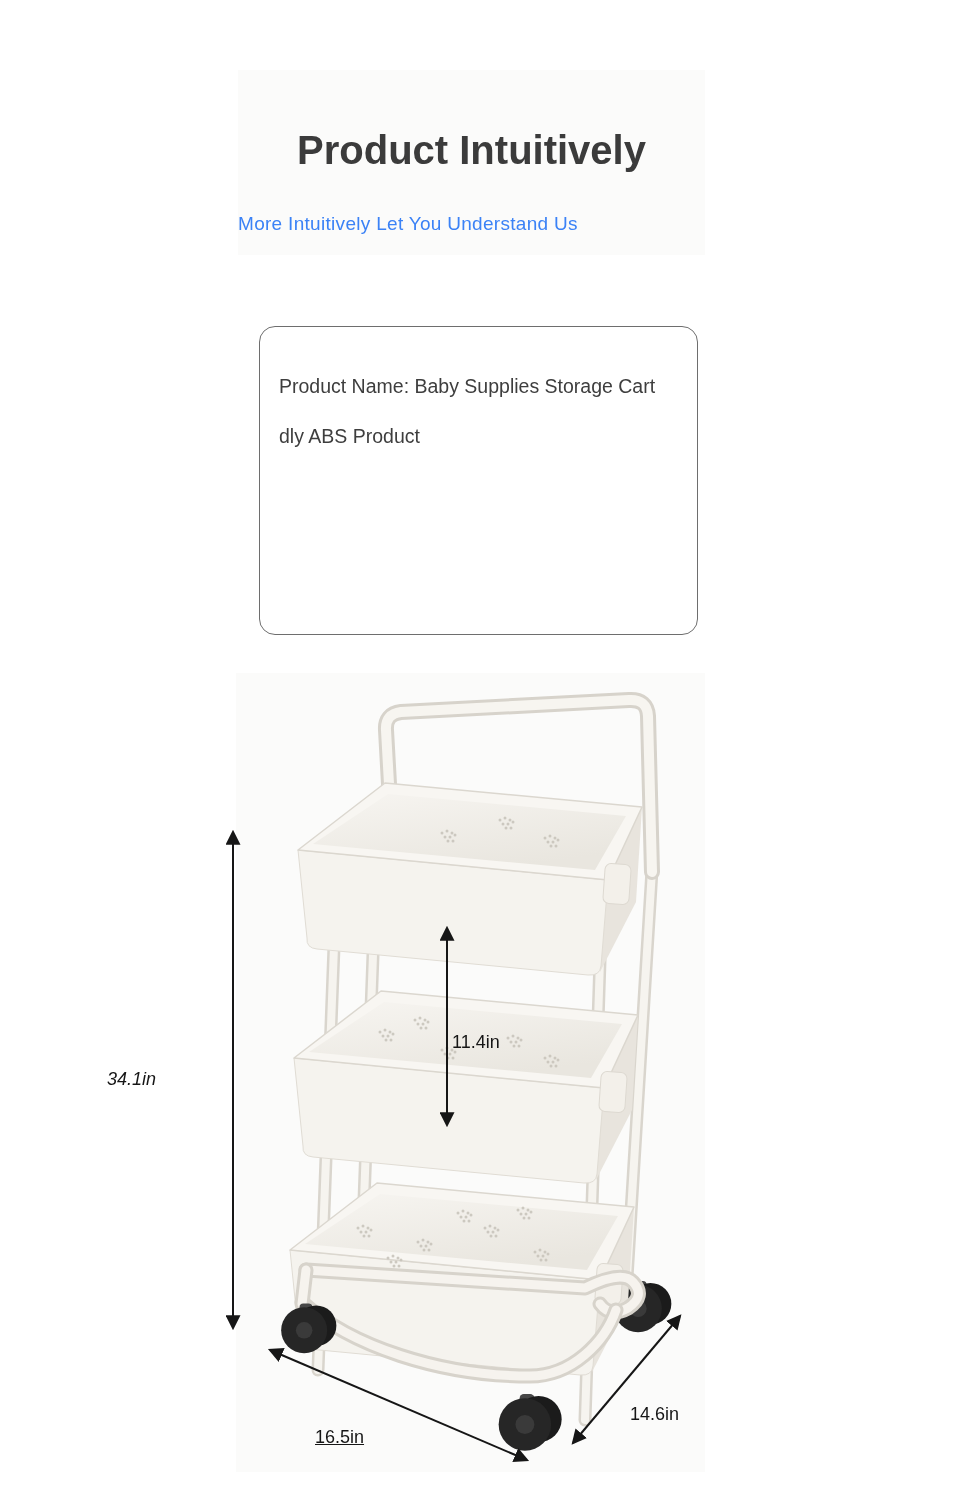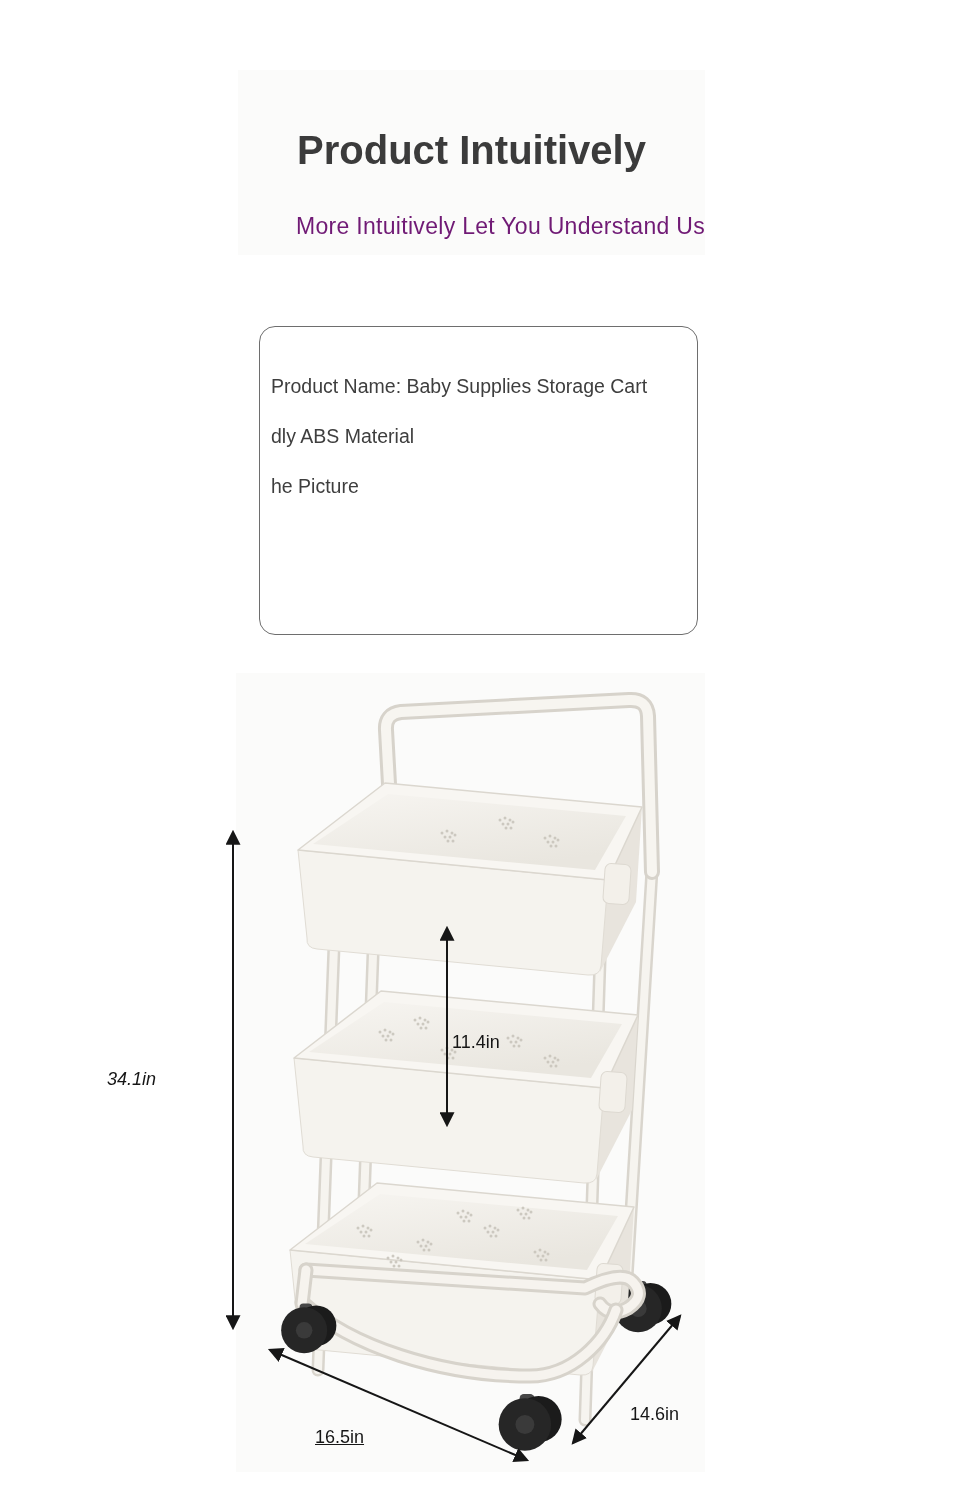--- a/index.html
+++ b/index.html
@@ -12,28 +12,28 @@
   #photo-block-top{left:238px;top:70px;width:467px;height:185px;}
   #photo-block-bottom{left:236px;top:673px;width:469px;height:799px;}
 
   .page-title{
     position:absolute;left:238px;top:128px;width:467px;
     text-align:center;font-size:40px;font-weight:bold;color:#3b3b3b;
     white-space:nowrap;letter-spacing:0px;
   }
   .page-subtitle{
     position:absolute;left:238px;top:213px;width:467px;
-    text-align:right;font-size:23px;color:#701a75;
+    text-align:left;font-size:19px;color:#3b82f6;
     white-space:nowrap;letter-spacing:0.3px;
   }
 
   .spec-box{
     position:absolute;left:259px;top:326px;width:439px;height:309px;
     box-sizing:border-box;border:1.5px solid #6e6e6e;border-radius:16px;
-    padding:48px 0 0 11px;
+    padding:48px 0 0 19px;
     font-size:19.5px;color:#3e3e3e;
   }
   .spec-para{margin:0 0 28px 0;}
   .spec-line{white-space:pre;line-height:22px;overflow:visible;}
 
   .cart-svg{position:absolute;left:80px;top:670px;width:640px;height:828px;}
 
   .dim-label{
     position:absolute;font-size:18px;color:#161616;white-space:nowrap;margin-top:24px;
   }
@@ -49,24 +49,23 @@
 <div class="photo-block" id="photo-block-bottom"></div>
 
 <div class="page-title">Product Intuitively</div>
 <div class="page-subtitle">More Intuitively Let You Understand Us</div>
 
 <div class="spec-box">
   <div class="spec-para">
     <div class="spec-line">Product Name: Baby Supplies Storage Cart</div>
   </div>
   <div class="spec-para">
-    <div class="spec-line">dly ABS Material</div>
+    <div class="spec-line">dly ABS Product</div>
   </div>
   <div class="spec-para">
-    <div class="spec-line">he Picture</div>
   </div>
 </div>
 
 <svg class="cart-svg" viewBox="0 0 640 828" xmlns="http://www.w3.org/2000/svg">
   <defs>
     <marker id="ah" viewBox="0 0 10 10" refX="8.5" refY="5" markerWidth="7.5" markerHeight="7.5" orient="auto-start-reverse">
       <path d="M0,0 L10,5 L0,10 Z" fill="#161616"></path>
     </marker>
     <linearGradient id="trayInt" x1="0" y1="0" x2="0.55" y2="1">
       <stop offset="0" stop-color="#f7f5f1"></stop>

